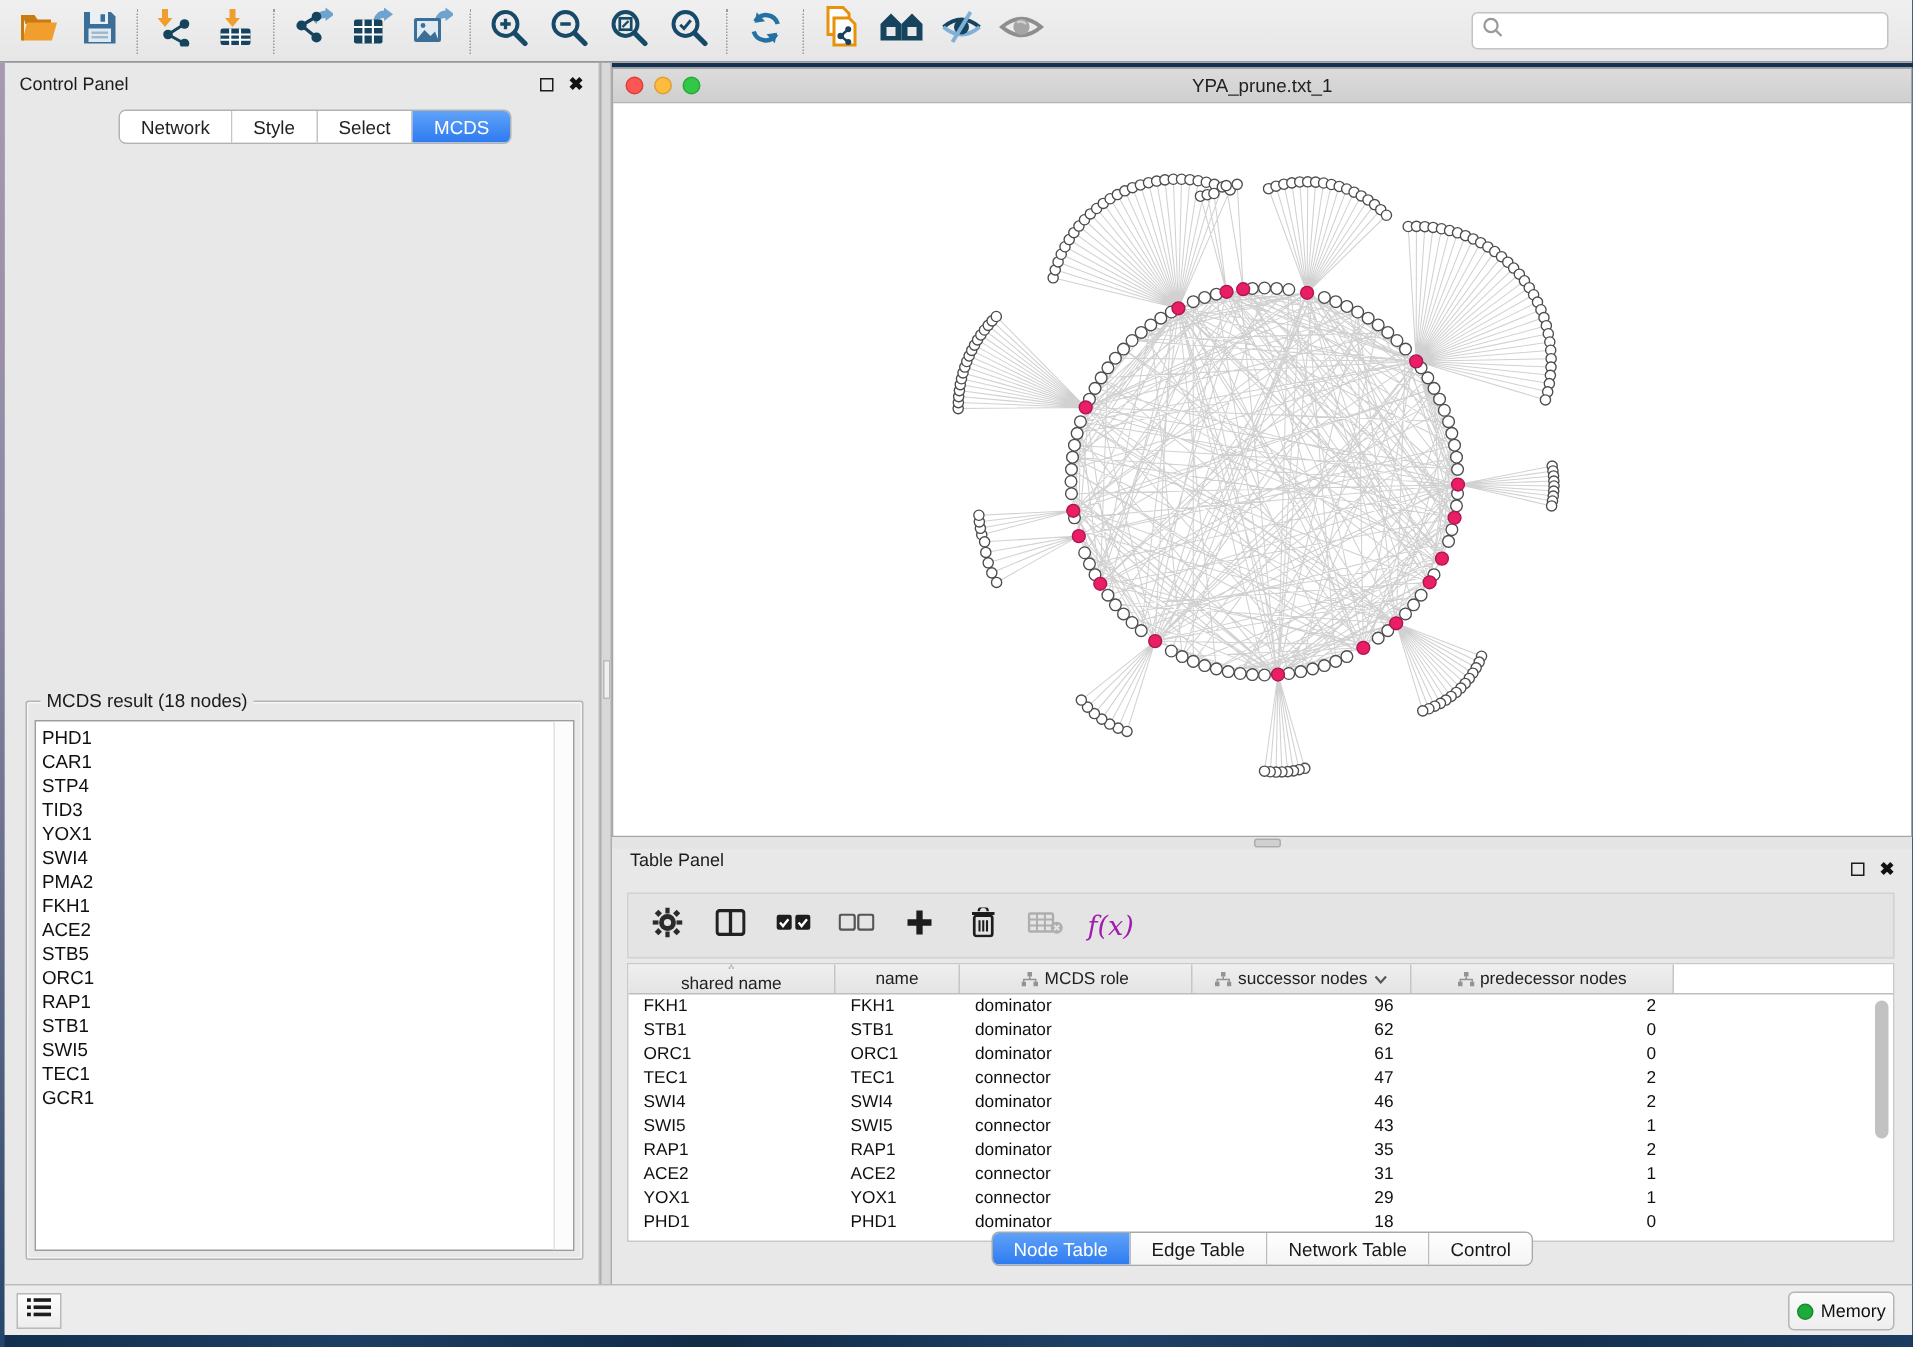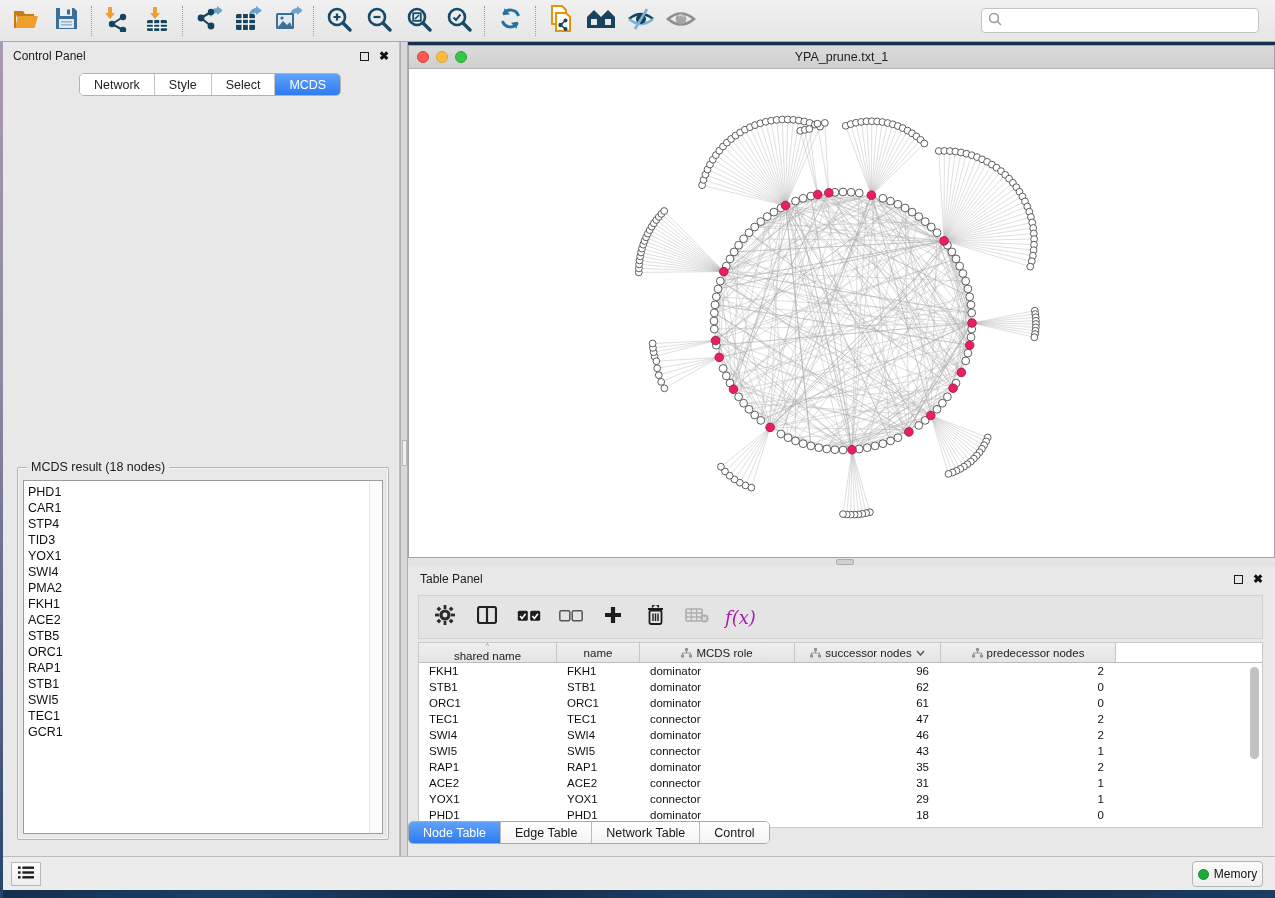--- a/index.html
+++ b/index.html
@@ -67,41 +67,41 @@
                   display:flex; align-items:center; padding:0 8px; }
   .traffic { width:12px; height:12px; border-radius:50%; margin-right:7px; flex:0 0 auto; }
   #tl-red { background:#fc5753; border:1px solid #df3e39; }
   #tl-yellow { background:#fdbc40; border:1px solid #de9f34; }
   #tl-green { background:#33c748; border:1px solid #27aa35; }
   #net-title { position:absolute; left:0; right:0; text-align:center; font-size:12.5px; color:#222; }
   #net-canvas { left:0; top:23px; width:865px; height:488px; background:#fff; }
 
   
   #table-panel { left:408px; top:566px; width:867px; bottom:42px; background:#e8e8e8; }
-  #tp-titlebar { left:0; top:0; width:100%; height:26px; display:flex; align-items:center; padding:0 12px;gap:12px; }
+  #tp-titlebar { left:0; top:0; width:100%; height:26px; display:flex; padding:0 12px;gap:12px; }
   #tp-toolbar { left:10px; top:29px; width:845px; height:44px; background:#e4e4e4; border:1px solid #d2d2d2;
                 display:flex; align-items:center; gap:14px; padding:0 12px; }
   .tp-ic { display:flex; align-items:center; justify-content:center; width:28px; height:30px; }
   .fx { font-family:"DejaVu Serif", serif; font-style:italic; font-size:18px; color:#a21caf; }
 
   #node-table { left:10px; top:76px; width:845px; height:186px; background:#fff; border:1px solid #c9c9c9; }
   #nt-header { display:flex; height:20px; background:linear-gradient(#efefef,#e4e4e4); border-bottom:1px solid #bdbdbd; }
   .hcell { display:flex; align-items:center; justify-content:center; gap:4px; font-size:11.5px; color:#222;
            border-right:1px solid #c6c6c6; height:100%; }
   .hspacer { flex:1; background:#fff; border-bottom:1px solid #fff; }
   .tree-ic { opacity:.75; }
   #nt-body { position:relative; }
   .trow { display:flex; height:16px; }
   .tcell { font-size:11.5px; color:#101010; line-height:16px; white-space:nowrap; overflow:hidden; }
   .tcell.l { padding-left:10px; text-align:left; }
   .tcell.r { padding-right:12px; text-align:right; }
   #nt-scroll { position:absolute; right:1px; top:2px; width:12px; height:160px; }
   #nt-thumb { position:absolute; left:1px; top:2px; width:9px; height:92px; background:#c2c2c2; border-radius:5px; }
 
-  #tp-tabs { left:0; right:0; top:255px; display:flex; justify-content:flex-start; }
+  #tp-tabs { left:0; right:0; top:255px; display:flex; justify-content:center; }
   .tp-tabset { display:flex; border:1px solid #a9a9a9; border-radius:5px; overflow:hidden; background:#fff; height:23px; }
   .tp-tab { padding:0 14px; display:flex; align-items:center; font-size:12.5px; color:#181818; border-right:1px solid #bdbdbd; background:linear-gradient(#ffffff,#f4f4f4); }
   .tp-tab:last-child { border-right:none; }
   .tp-tab.sel { background:linear-gradient(#5fa2f9,#2e7bf0); color:#fff; }
 
   
   #statusbar { left:3px; bottom:8px; width:1272px; height:34px; background:#ececec; border-top:1px solid #bcbcbc; }
   #menu-btn { position:absolute; left:8px; top:5px; width:30px; height:24px; background:linear-gradient(#fdfdfd,#ededed);
               border:1px solid #b9b9b9; display:flex; align-items:center; justify-content:center; }
   #memory-btn { position:absolute; right:12px; top:4px; width:71px; height:26px; background:linear-gradient(#fbfbfb,#eeeeee);

